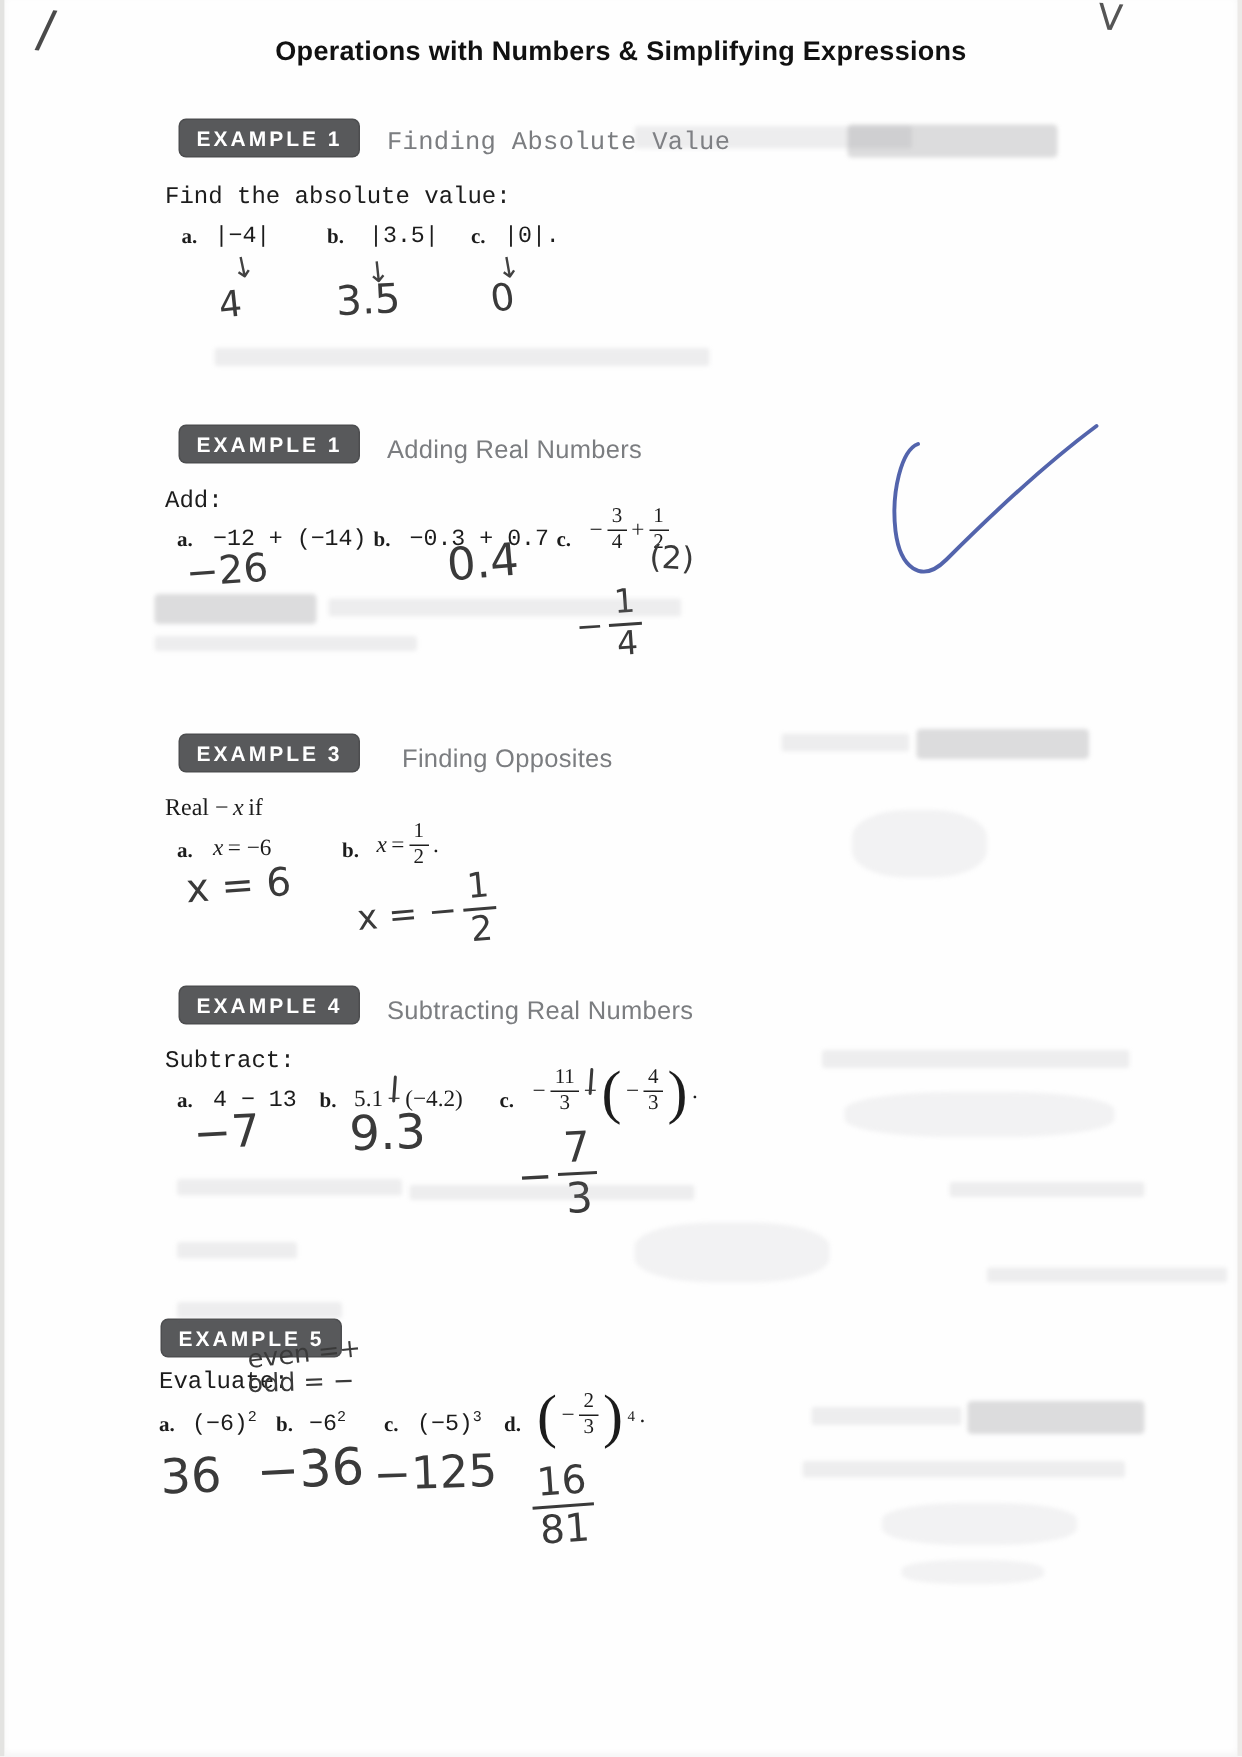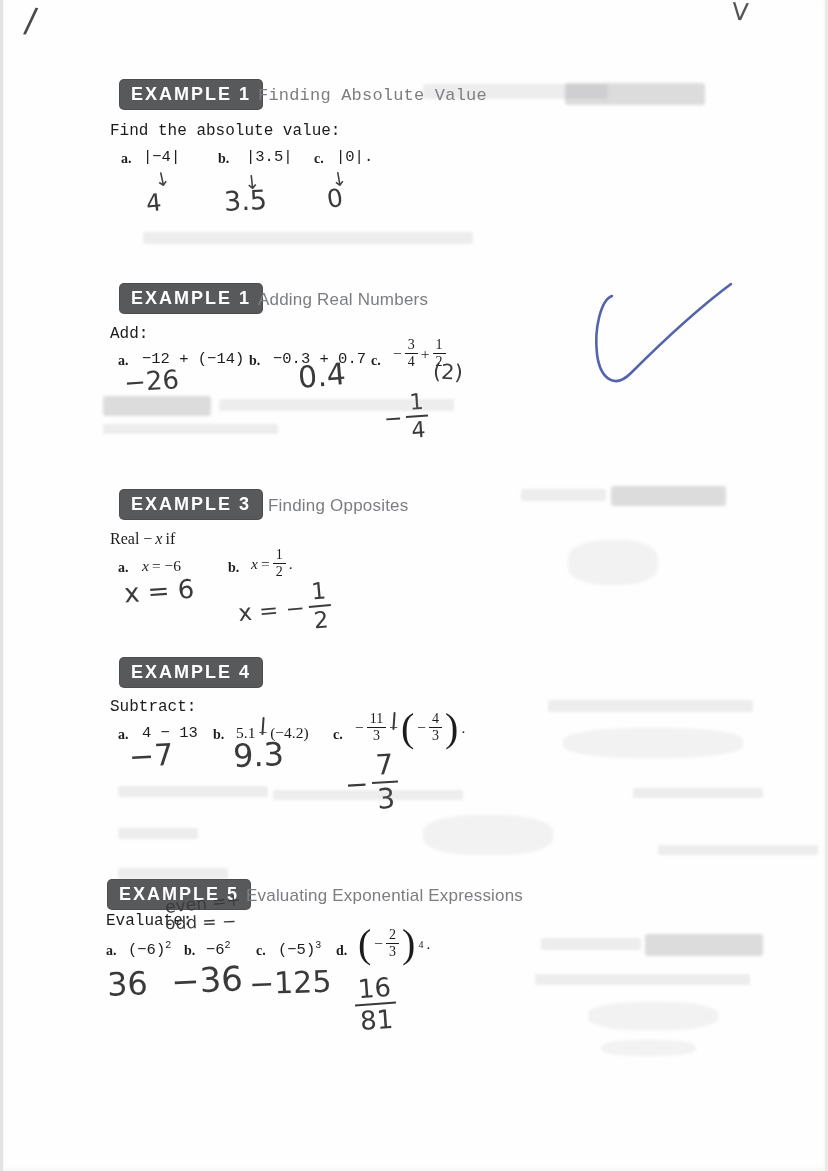--- a/index.html
+++ b/index.html
@@ -9,21 +9,21 @@
     border-left:3px solid #e3e3e1; border-right:3px solid #eceae8; overflow:hidden;
     box-shadow: inset 0 -2px 4px rgba(0,0,0,0.04);
   }
   .title {
     position:absolute; left:0; right:0; top:24px; text-align:center;
     font-family:"Liberation Sans", sans-serif; font-weight:bold; font-size:18px; color:#111;
     letter-spacing:0.2px;
   }
   .badge {
     position:absolute; background:#58595b; color:#fff;
-    font-family:"Liberation Sans", sans-serif; font-weight:bold; font-size:18px;
+    font-family:"Liberation Sans", sans-serif; font-weight:bold; font-size:14px;
     letter-spacing:2px; padding:4px 11px 4px 11px; border-radius:4px;
     box-shadow:0 0 0 1px #4c4d4f;
   }
   .extitle {
     position:absolute; font-family:"Liberation Sans", sans-serif;
     font-size:17px; color:#7b7d80; letter-spacing:0.2px;
   }
   .serif { position:absolute; font-family:Liberation Mono, monospace; font-size:15.5px; color:#1c1c1c; }
   .prompt { font-size:16px; }
   .ilabel { position:absolute; font-family:"Liberation Serif", serif; font-weight:bold; font-size:14px; color:#1c1c1c; }
@@ -54,20 +54,21 @@
   svg.check { position:absolute; left:583px; top:278px; }
 </style>
 </head>
 <body>
 
 <div class="page">
 
   <div class="penmark" style="left:22px; top:0px; font-size:34px; transform:rotate(8deg);">/</div>
   <div class="penmark" style="left:729px; top:-2px; font-size:24px; color:#555; transform:rotate(4deg);">V</div>
 
+  <div class="title">Operations with Numbers &amp; Simplifying Expressions</div>
 
   <div class="badge" style="left:117px; top:80px;">EXAMPLE 1</div>
   <div class="extitle" style="left:255px; top:86px;font-family:Liberation Mono, monospace;">Finding Absolute Value</div>
   <div class="serif prompt" style="left:107px; top:122px;">Find the absolute value:</div>
 
   <span class="ilabel" style="left:118px; top:151px;">a.</span>
   <span class="serif" style="left:140px; top:148px;">|−4|</span>
   <span class="ilabel" style="left:215px; top:151px;">b.</span>
   <span class="serif" style="left:243px; top:148px;">|3.5|</span>
   <span class="ilabel" style="left:311px; top:151px;">c.</span>
@@ -146,20 +147,21 @@
   </div>
   <div class="hwrow" style="left:235px; top:583px; font-size:23px; transform:rotate(-5deg);">
     <span>x = −</span>
     <span class="hwf">
       <span class="n">1</span>
       <span class="d">2</span>
     </span>
   </div>
 
   <div class="badge" style="left:117px; top:658px;">EXAMPLE 4</div>
+  <div class="extitle" style="left:255px; top:664px;">Subtracting Real Numbers</div>
   <div class="serif prompt" style="left:107px; top:698px;">Subtract:</div>
 
   <span class="ilabel" style="left:115px; top:727px;">a.</span>
   <span class="serif" style="left:139px; top:724px;">4 − 13</span>
   <span class="hw" style="left:126px; top:738px; font-size:30px; transform:rotate(-3deg);">−7</span>
 
   <span class="ilabel" style="left:210px; top:727px;">b.</span>
   <div class="row" style="left:233px; top:724px;">
     <span>5.1</span>
     <span class="slashed">−</span>
@@ -186,21 +188,20 @@
   </div>
   <div class="hwrow" style="left:342px; top:752px; font-size:28px; transform:rotate(-3deg);">
     <span>−</span>
     <span class="hwf">
       <span class="n">7</span>
       <span class="d">3</span>
     </span>
   </div>
 
   <div class="badge" style="left:105px; top:880px;">EXAMPLE 5</div>
-  <div class="extitle" style="left:243px; top:886px;">Evaluating Exponential Expressions</div>
   <div class="serif prompt" style="left:103px; top:912px;">Evaluate:</div>
   <span class="hw" style="left:162px; top:893px; font-size:17px; transform:rotate(-6deg);">even =+</span>
   <span class="hw" style="left:162px; top:912px; font-size:17px; transform:rotate(-2deg);">odd = −</span>
 
   <span class="ilabel" style="left:103px; top:943px;">a.</span>
   <span class="serif" style="left:125px; top:940px;"><span>(−6)</span><sup>2</sup></span>
   <span class="ilabel" style="left:181px; top:943px;">b.</span>
   <span class="serif" style="left:203px; top:940px;"><span>−6</span><sup>2</sup></span>
   <span class="ilabel" style="left:253px; top:943px;">c.</span>
   <span class="serif" style="left:275px; top:940px;"><span>(−5)</span><sup>3</sup></span>

